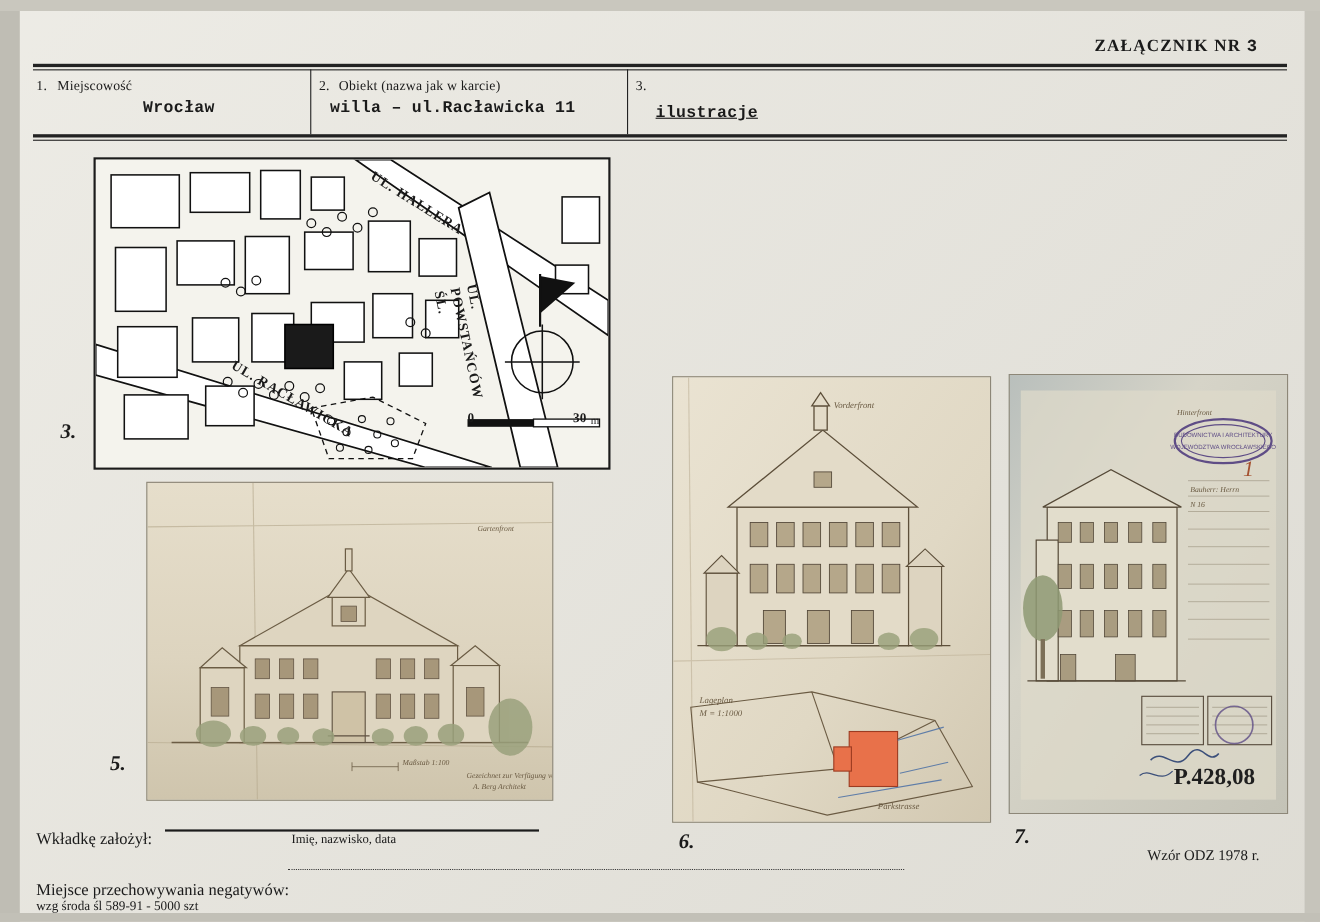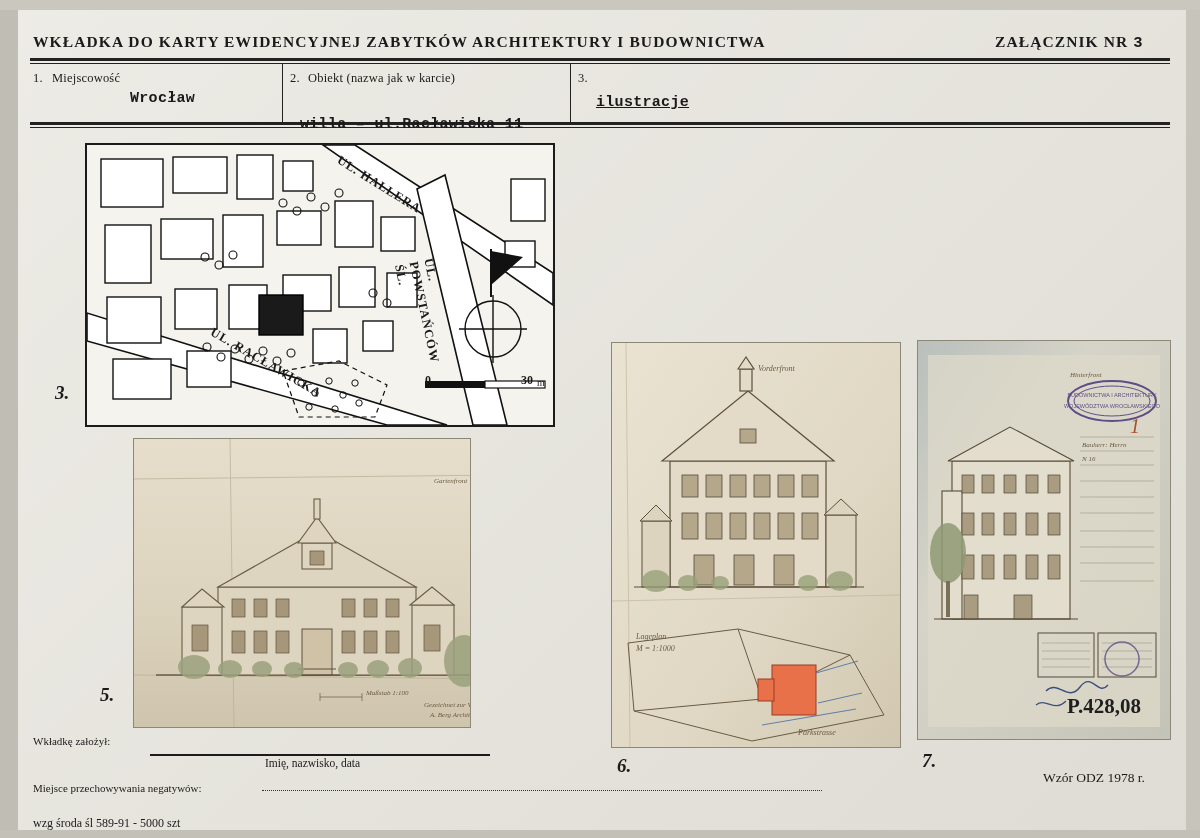--- a/index.html
+++ b/index.html
@@ -61,40 +61,40 @@
   
   .map {
     left:85px; top:143px; width:470px; height:284px;
     background:#f3f2ec; border:2px solid #1b1b1b;
     overflow:hidden;
   }
   .map svg { display:block; }
 
   
   .ph5 {
-    left:133px; top:438px; width:338px; height:290px;
+    left:133px; top:438px; width:370px; height:290px;
     background:#d9d3c2; border:1px solid #8d8778;
     overflow:hidden;
   }
   
   .ph6 {
     left:611px; top:342px; width:290px; height:406px;
     background:#ddd8c9; border:1px solid #8d8778;
     overflow:hidden;
     text-align:center;
   }
   
   .ph7 {
     left:917px; top:340px; width:254px; height:400px;
     background:#c8cbc6; border:1px solid #8d8778;
     overflow:hidden;
   }
 
   
-  .ft-label { position:absolute; font-size:11px; }
+  .ft-label { position:absolute; font-size:15px;margin-top:20px; }
   .ft-name {
     position:absolute; left:152px; top:731px;
     font-family:"Liberation Mono", monospace; font-size:17px; font-weight:700;
     letter-spacing:.2px;
   }
   .ft-name-underline { position:absolute; left:150px; top:754px; width:340px; height:2px; background:#1b1b1b; }
   .ft-sub { position:absolute; left:265px; top:757px; font-size:11.5px; }
   .ft-dots {
     position:absolute; left:262px; top:790px; width:560px;
     border-bottom:1.5px dotted #333; height:1px;
@@ -104,40 +104,39 @@
 </style>
 </head>
 <body>
 
 <div class="sheet">
   <div class="edge-l"></div>
   <div class="edge-r"></div>
   <div class="edge-t"></div>
   <div class="edge-b"></div>
 
-  <div class="hdr-title">WKŁADKA DO KARTY EWIDENCYJNEJ ZABYTKÓW ARCHITEKTURY I BUDOWNICTWA</div>
   <div class="hdr-annex">
     <span>ZAŁĄCZNIK NR</span>
     <span class="num">3</span>
   </div>
 
   <div class="rule rule-h1"></div>
   <div class="rule rule-h2"></div>
   <div class="rule rule-h3"></div>
   <div class="rule rule-h4"></div>
   <div class="rule rule-v1"></div>
   <div class="rule rule-v2"></div>
 
   <div class="fld-label" style="left:33px; top:71px;">1.</div>
   <div class="fld-label" style="left:52px; top:71px;">Miejscowość</div>
   <div class="fld-value" style="left:130px; top:90px;">Wrocław</div>
 
   <div class="fld-label" style="left:290px; top:71px;">2.</div>
   <div class="fld-label" style="left:308px; top:71px;">Obiekt (nazwa jak w karcie)</div>
-  <div class="fld-value" style="left:300px; top:90px;margin-top:26px;">willa – ul.Racławicka 11</div>
+  <div class="fld-value" style="left:300px; top:90px;">willa – ul.Racławicka 11</div>
 
   <div class="fld-label" style="left:578px; top:71px;">3.</div>
   <div class="fld-value" style="left:596px; top:94px;text-decoration:underline;">ilustracje</div>
 
   <div class="fig map">
     <svg width="466" height="280" viewBox="0 0 466 280">
       <rect x="0" y="0" width="466" height="280" fill="#f4f3ed"></rect>
 
       <g stroke="#111" stroke-width="1.6" fill="#ffffff">
 

